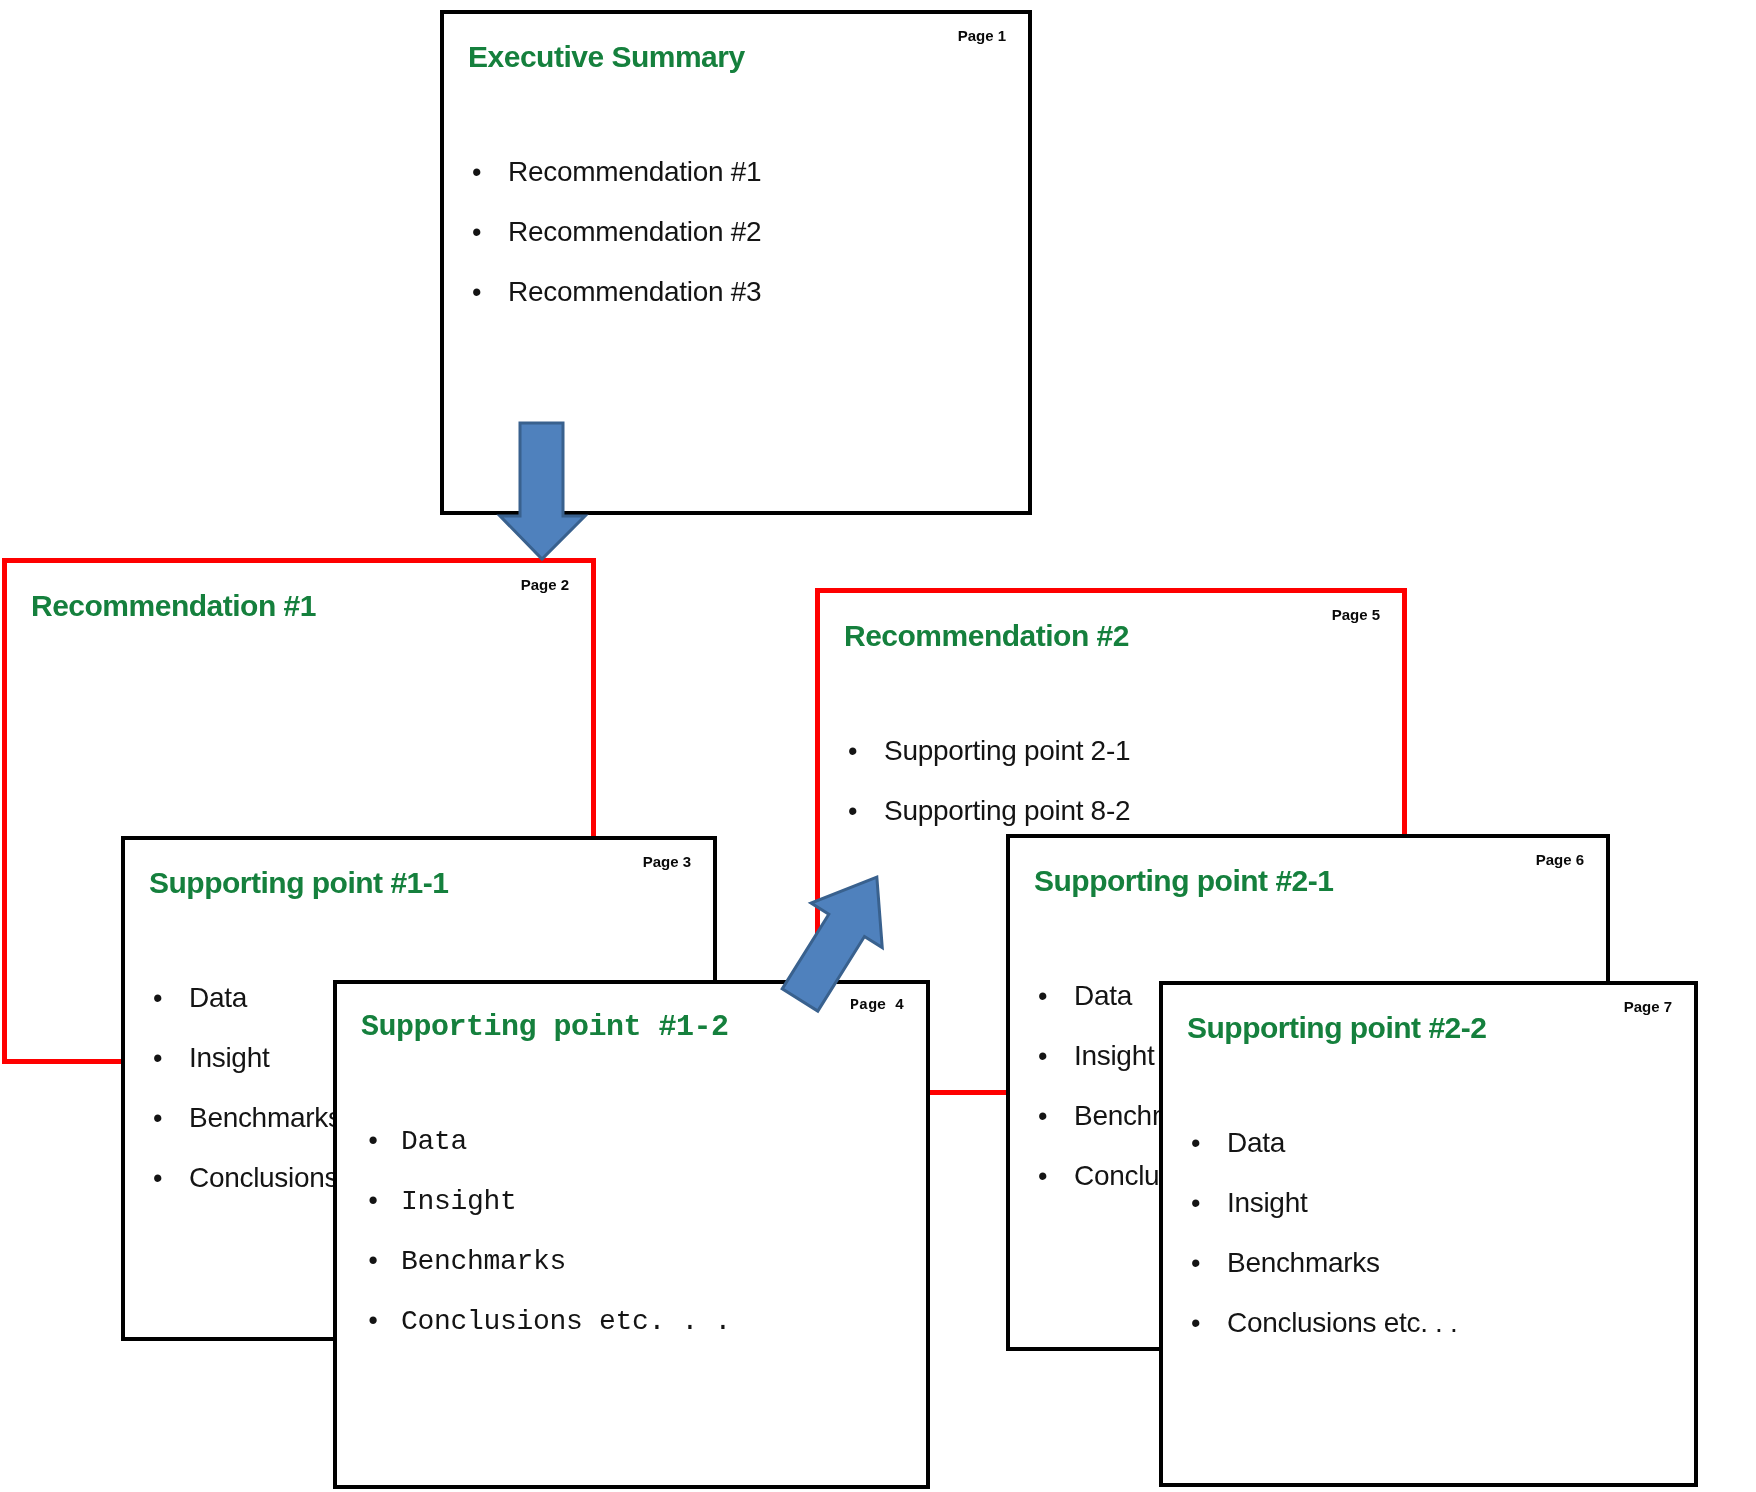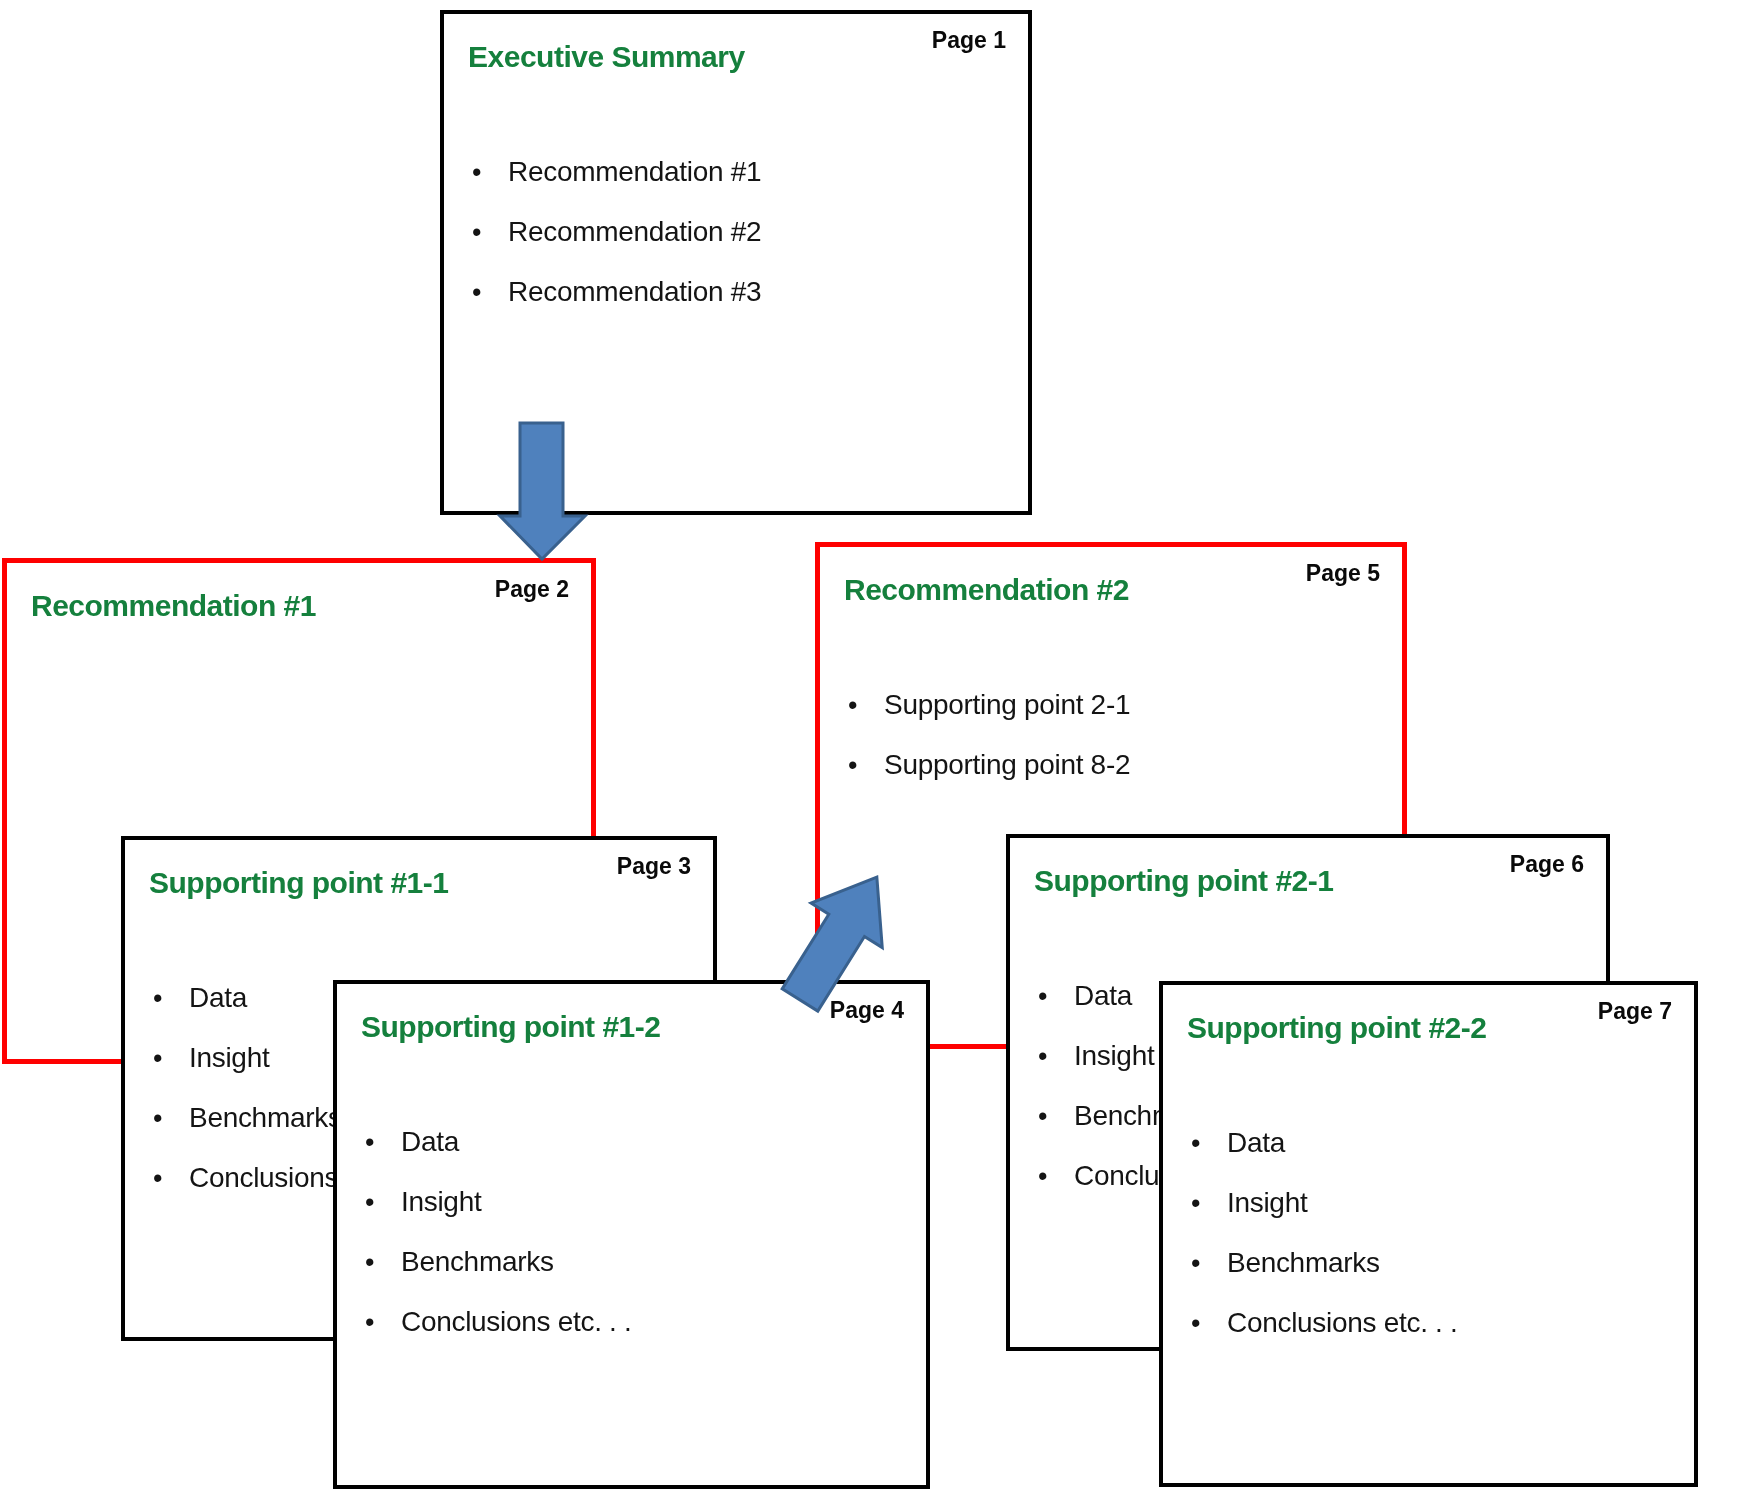--- a/index.html
+++ b/index.html
@@ -31,21 +31,21 @@
     font-size: 30px;
     font-weight: bold;
     letter-spacing: -0.5px;
     white-space: nowrap;
     color: #15803d;
   }
   .page-label {
     position: absolute;
     top: 13px;
     right: 22px;
-    font-size: 23px;
+    font-size: 15px;
     font-weight: bold;
     white-space: nowrap;
     color: #0a0a0a;
   }
   .bullets {
     position: absolute;
     top: 128px;
     left: 28px;
     margin: 0;
     padding: 0;
@@ -61,24 +61,24 @@
   .bullets li::before {
     content: "\2022";
     display: inline-block;
     width: 36px;
     font-size: 27px;
   }
 
   
   .pos-page1 { left: 440px;  top: 10px;  width: 592px; height: 505px; border-width: 3px; }
   .pos-page2 { left: 2px;    top: 558px; width: 594px; height: 506px; padding-left: 14px; }
-  .pos-page5 { left: 815px;  top: 542px; width: 592px; height: 507px; }
+  .pos-page5 { left: 815px;  top: 588px; width: 592px; height: 507px; }
   .pos-page3 { left: 121px;  top: 836px; width: 596px; height: 505px; }
   .pos-page6 { left: 1006px; top: 834px; width: 604px; height: 517px; }
-  .pos-page4 { left: 333px;  top: 980px; width: 597px; height: 509px; }
+  .pos-page4 { left: 333px;  top: 980px; width: 597px; height: 509px; font-family: Liberation Mono, monospace; }
   .pos-page7 { left: 1159px; top: 981px; width: 539px; height: 506px; }
 
   
   .arrows {
     position: absolute;
     left: 0; top: 0;
     width: 1756px;
     height: 1492px;
     pointer-events: none;
   }

